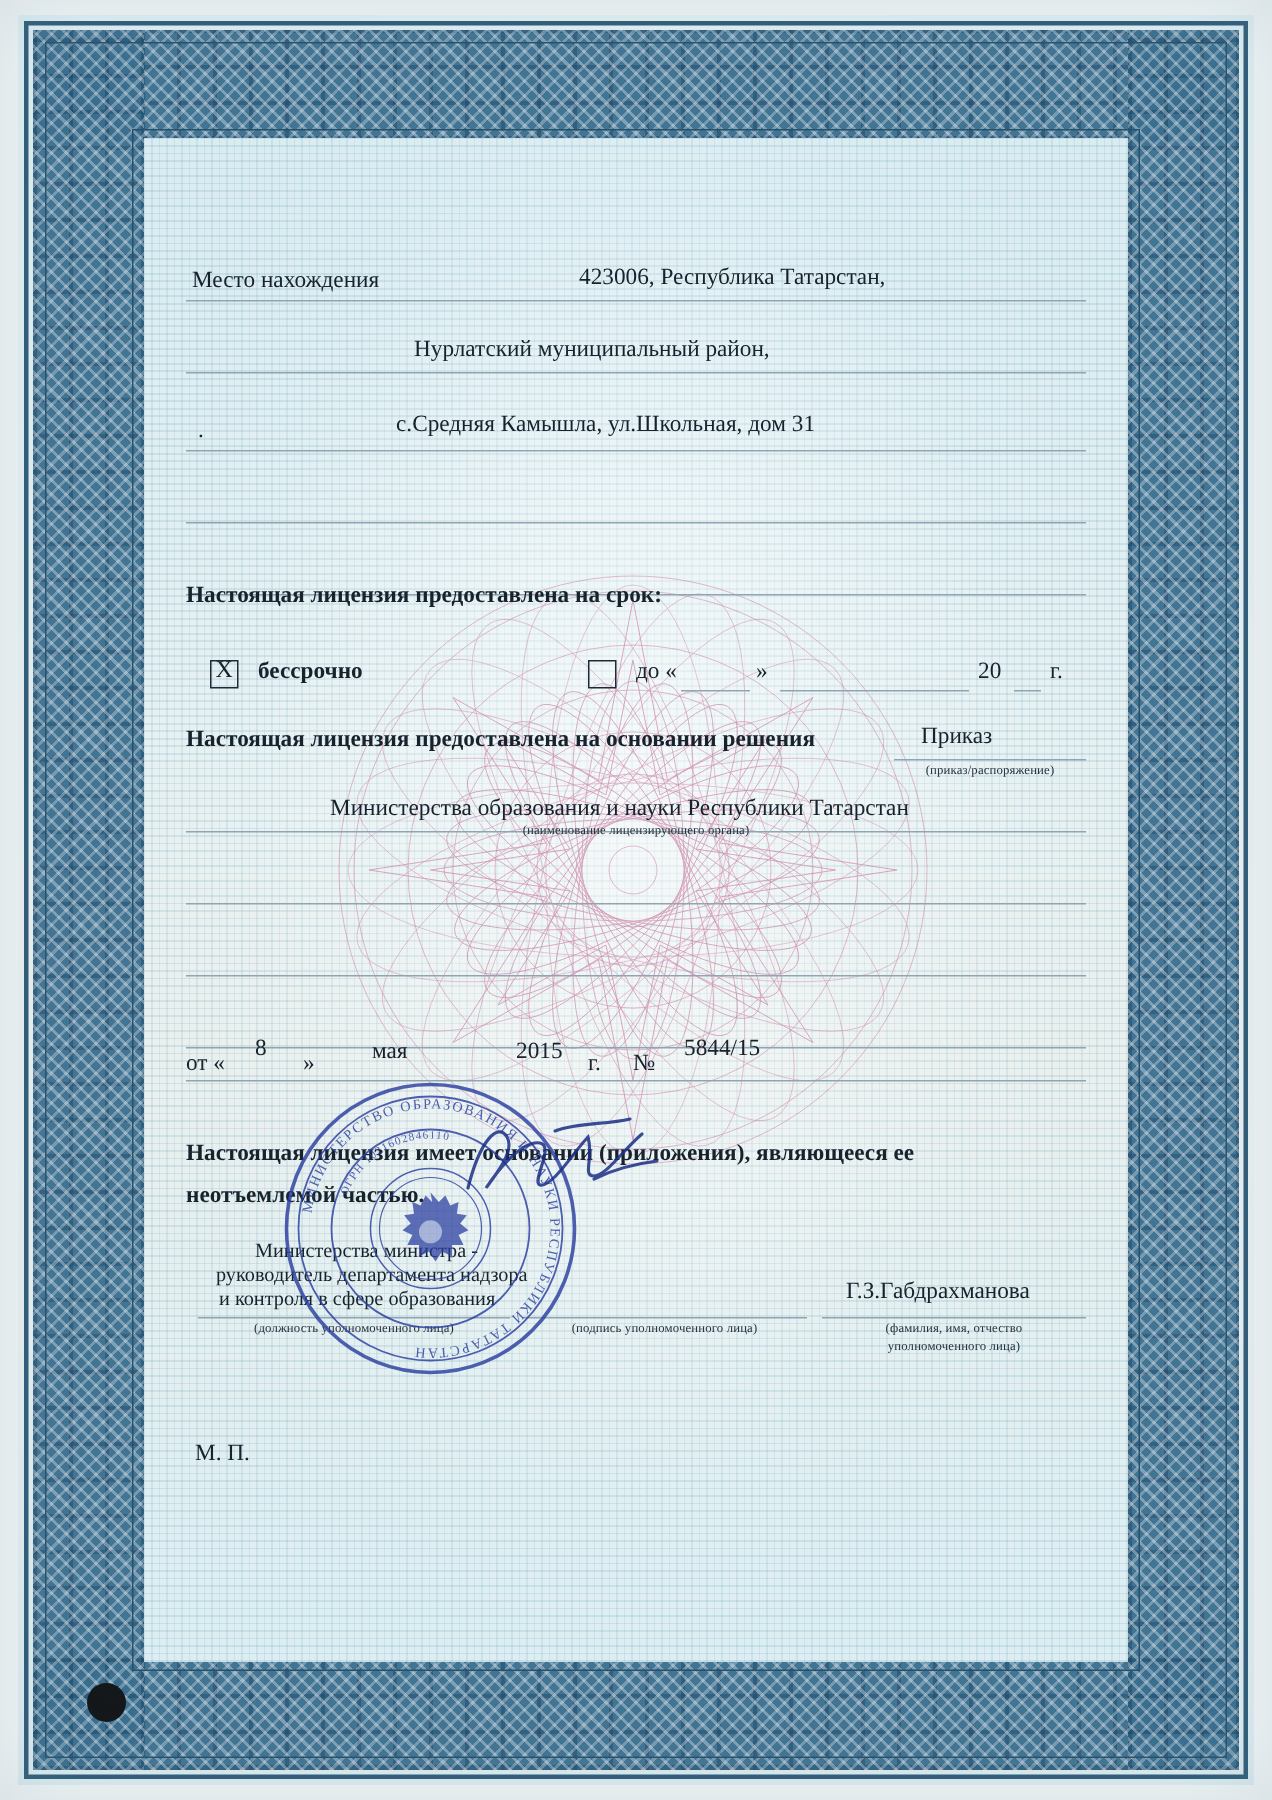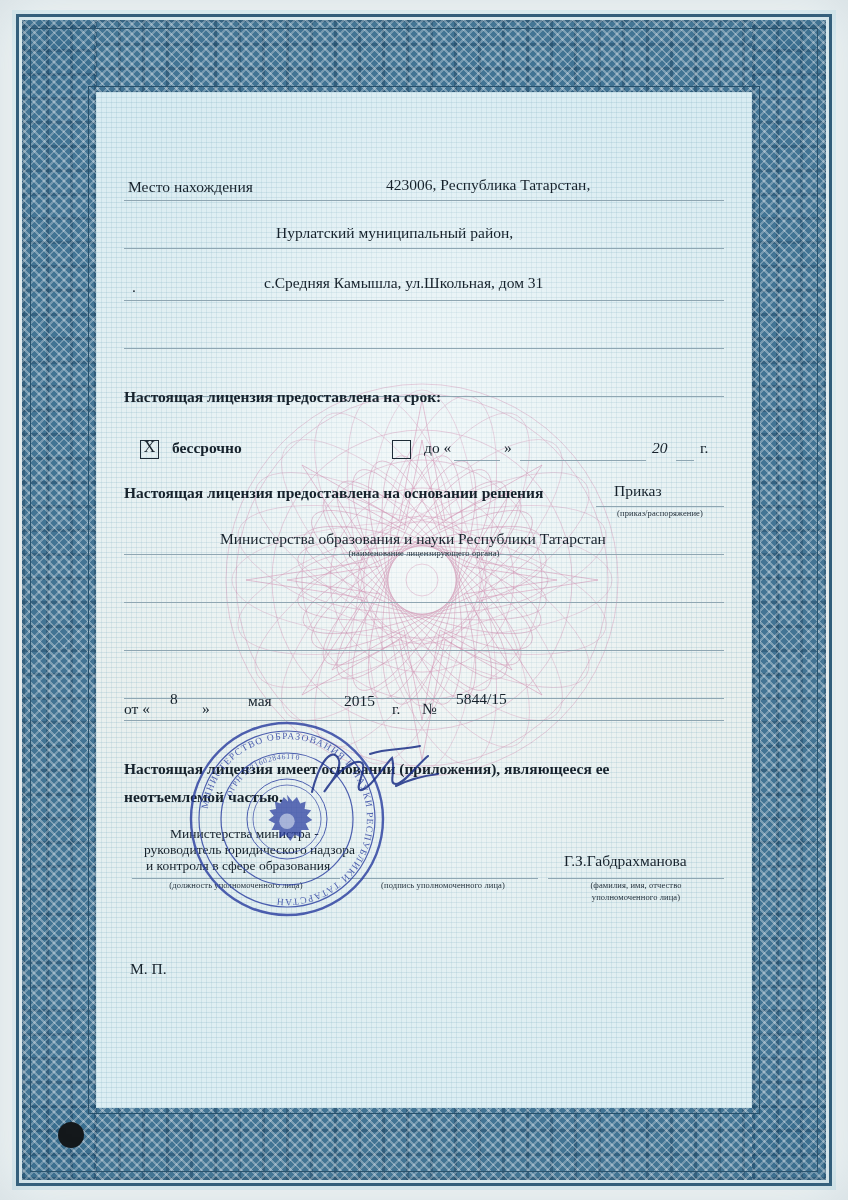--- a/index.html
+++ b/index.html
@@ -252,21 +252,21 @@
     <div class="checkbox" style="left:44px; top:348px;">
       <span class="mark">X</span>
     </div>
     <div class="txt t16 bold" style="left:76px; top:347px;">бессрочно</div>
 
     <div class="checkbox" style="left:296px; top:348px;"></div>
     <div class="txt t16" style="left:328px; top:347px;">до «</div>
     <div class="rule" style="left:358px; top:368px; width:46px;"></div>
     <div class="txt t16" style="left:408px; top:347px;">»</div>
     <div class="rule" style="left:424px; top:368px; width:126px;"></div>
-    <div class="txt t16" style="left:556px; top:347px;font-style:italic;">20</div>
+    <div class="txt t16" style="left:556px; top:347px;">20</div>
     <div class="rule" style="left:580px; top:368px; width:18px;"></div>
     <div class="txt t16" style="left:604px; top:347px;">г.</div>
 
     <div class="txt t16 bold" style="left:28px; top:392px;">Настоящая лицензия предоставлена на основании решения</div>
     <div class="txt t16" style="left:518px; top:390px;">Приказ</div>
     <div class="rule" style="left:500px; top:414px; width:128px;"></div>
     <div class="small" style="position:absolute; left:500px; top:416px; width:128px; text-align:center;">(приказ/распоряжение)</div>
 
     <div class="txt t16" style="left:124px; top:438px;">Министерства образования и науки Республики Татарстан</div>
     <div class="rule" style="left:28px; top:462px; width:600px;"></div>
@@ -283,21 +283,21 @@
     <div class="txt t16" style="left:248px; top:600px;">2015</div>
     <div class="txt t16" style="left:296px; top:608px;">г.</div>
     <div class="txt t16" style="left:326px; top:608px;">№</div>
     <div class="txt t16" style="left:360px; top:598px;">5844/15</div>
     <div class="rule" style="left:28px; top:628px; width:600px;"></div>
 
     <div class="txt t16 bold" style="left:28px; top:668px;">Настоящая   лицензия   имеет   основании   (приложения),   являющееся   ее</div>
     <div class="txt t16 bold" style="left:28px; top:696px;">неотъемлемой    частью.</div>
 
     <div class="txt t14" style="left:74px; top:734px;">Министерства министра -</div>
-    <div class="txt t14" style="left:48px; top:750px;">руководитель юридического надзора</div>
+    <div class="txt t14" style="left:48px; top:750px;">руководитель департамента надзора</div>
     <div class="txt t14" style="left:50px; top:766px;">и контроля в сфере образования</div>
 
     <div class="txt t16" style="left:468px; top:760px;font-family:Liberation Serif, serif;">Г.З.Габдрахманова</div>
 
     <div class="rule" style="left:36px; top:786px; width:208px;"></div>
     <div class="rule" style="left:252px; top:786px; width:190px;"></div>
     <div class="rule" style="left:452px; top:786px; width:176px;"></div>
 
     <div class="small" style="position:absolute; left:36px; top:788px; width:208px; text-align:center;">(должность уполномоченного лица)</div>
     <div class="small" style="position:absolute; left:252px; top:788px; width:190px; text-align:center;">(подпись уполномоченного лица)</div>

